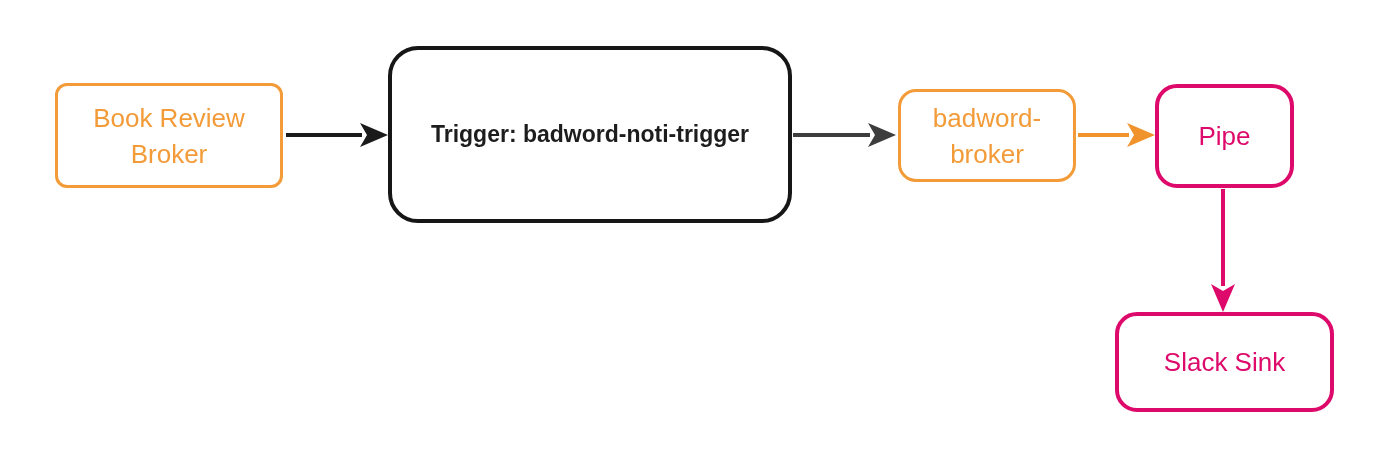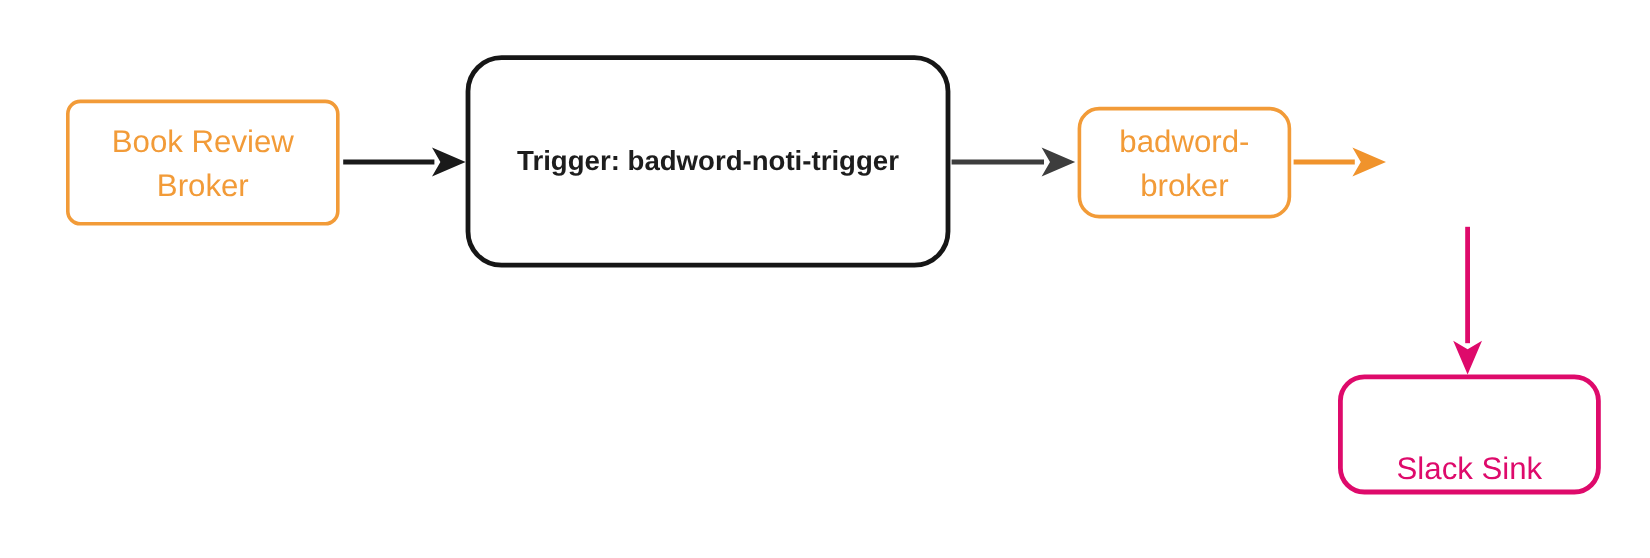--- a/index.html
+++ b/index.html
@@ -49,21 +49,21 @@
   #node-trigger b { font-weight: bold; }
 
   
   .node-pink {
     border: 4px solid #DE0A6B;
     color: #DE0A6B;
     font-size: 26px;
     line-height: 36px;
   }
   #node-pipe       { left: 1155px; top: 84px;  width: 139px; height: 104px; border-radius: 22px; }
-  #node-slack-sink { left: 1115px; top: 312px; width: 219px; height: 100px; border-radius: 22px; justify-content: flex-end; }
+  #node-slack-sink { left: 1115px; top: 312px; width: 219px; height: 100px; border-radius: 22px; }
 
   .arrows-layer {
     position: absolute;
     left: 0; top: 0;
     width: 1375px;
     height: 465px;
     pointer-events: none;
   }
 </style>
 </head>
@@ -80,20 +80,23 @@
     <span class="line">
       <b>Trigger: badword-noti-trigger</b>
     </span>
   </div>
 
   <div class="node node-orange" id="node-badword-broker">
     <span class="line">badword-</span>
     <span class="line">broker</span>
   </div>
 
+  <div class="node node-pink" id="node-pipe">
+    <span class="line">Pipe</span>
+  </div>
 
   <div class="node node-pink" id="node-slack-sink">
     <span class="line">Slack Sink</span>
   </div>
 
   <svg class="arrows-layer" viewBox="0 0 1375 465">
 
     <g>
       <line x1="286" y1="135" x2="362" y2="135" stroke-width="4" stroke="#1A1A1A"></line>
       <polygon points="360,123 388,135 360,147 367,135" fill="#1A1A1A"></polygon>

